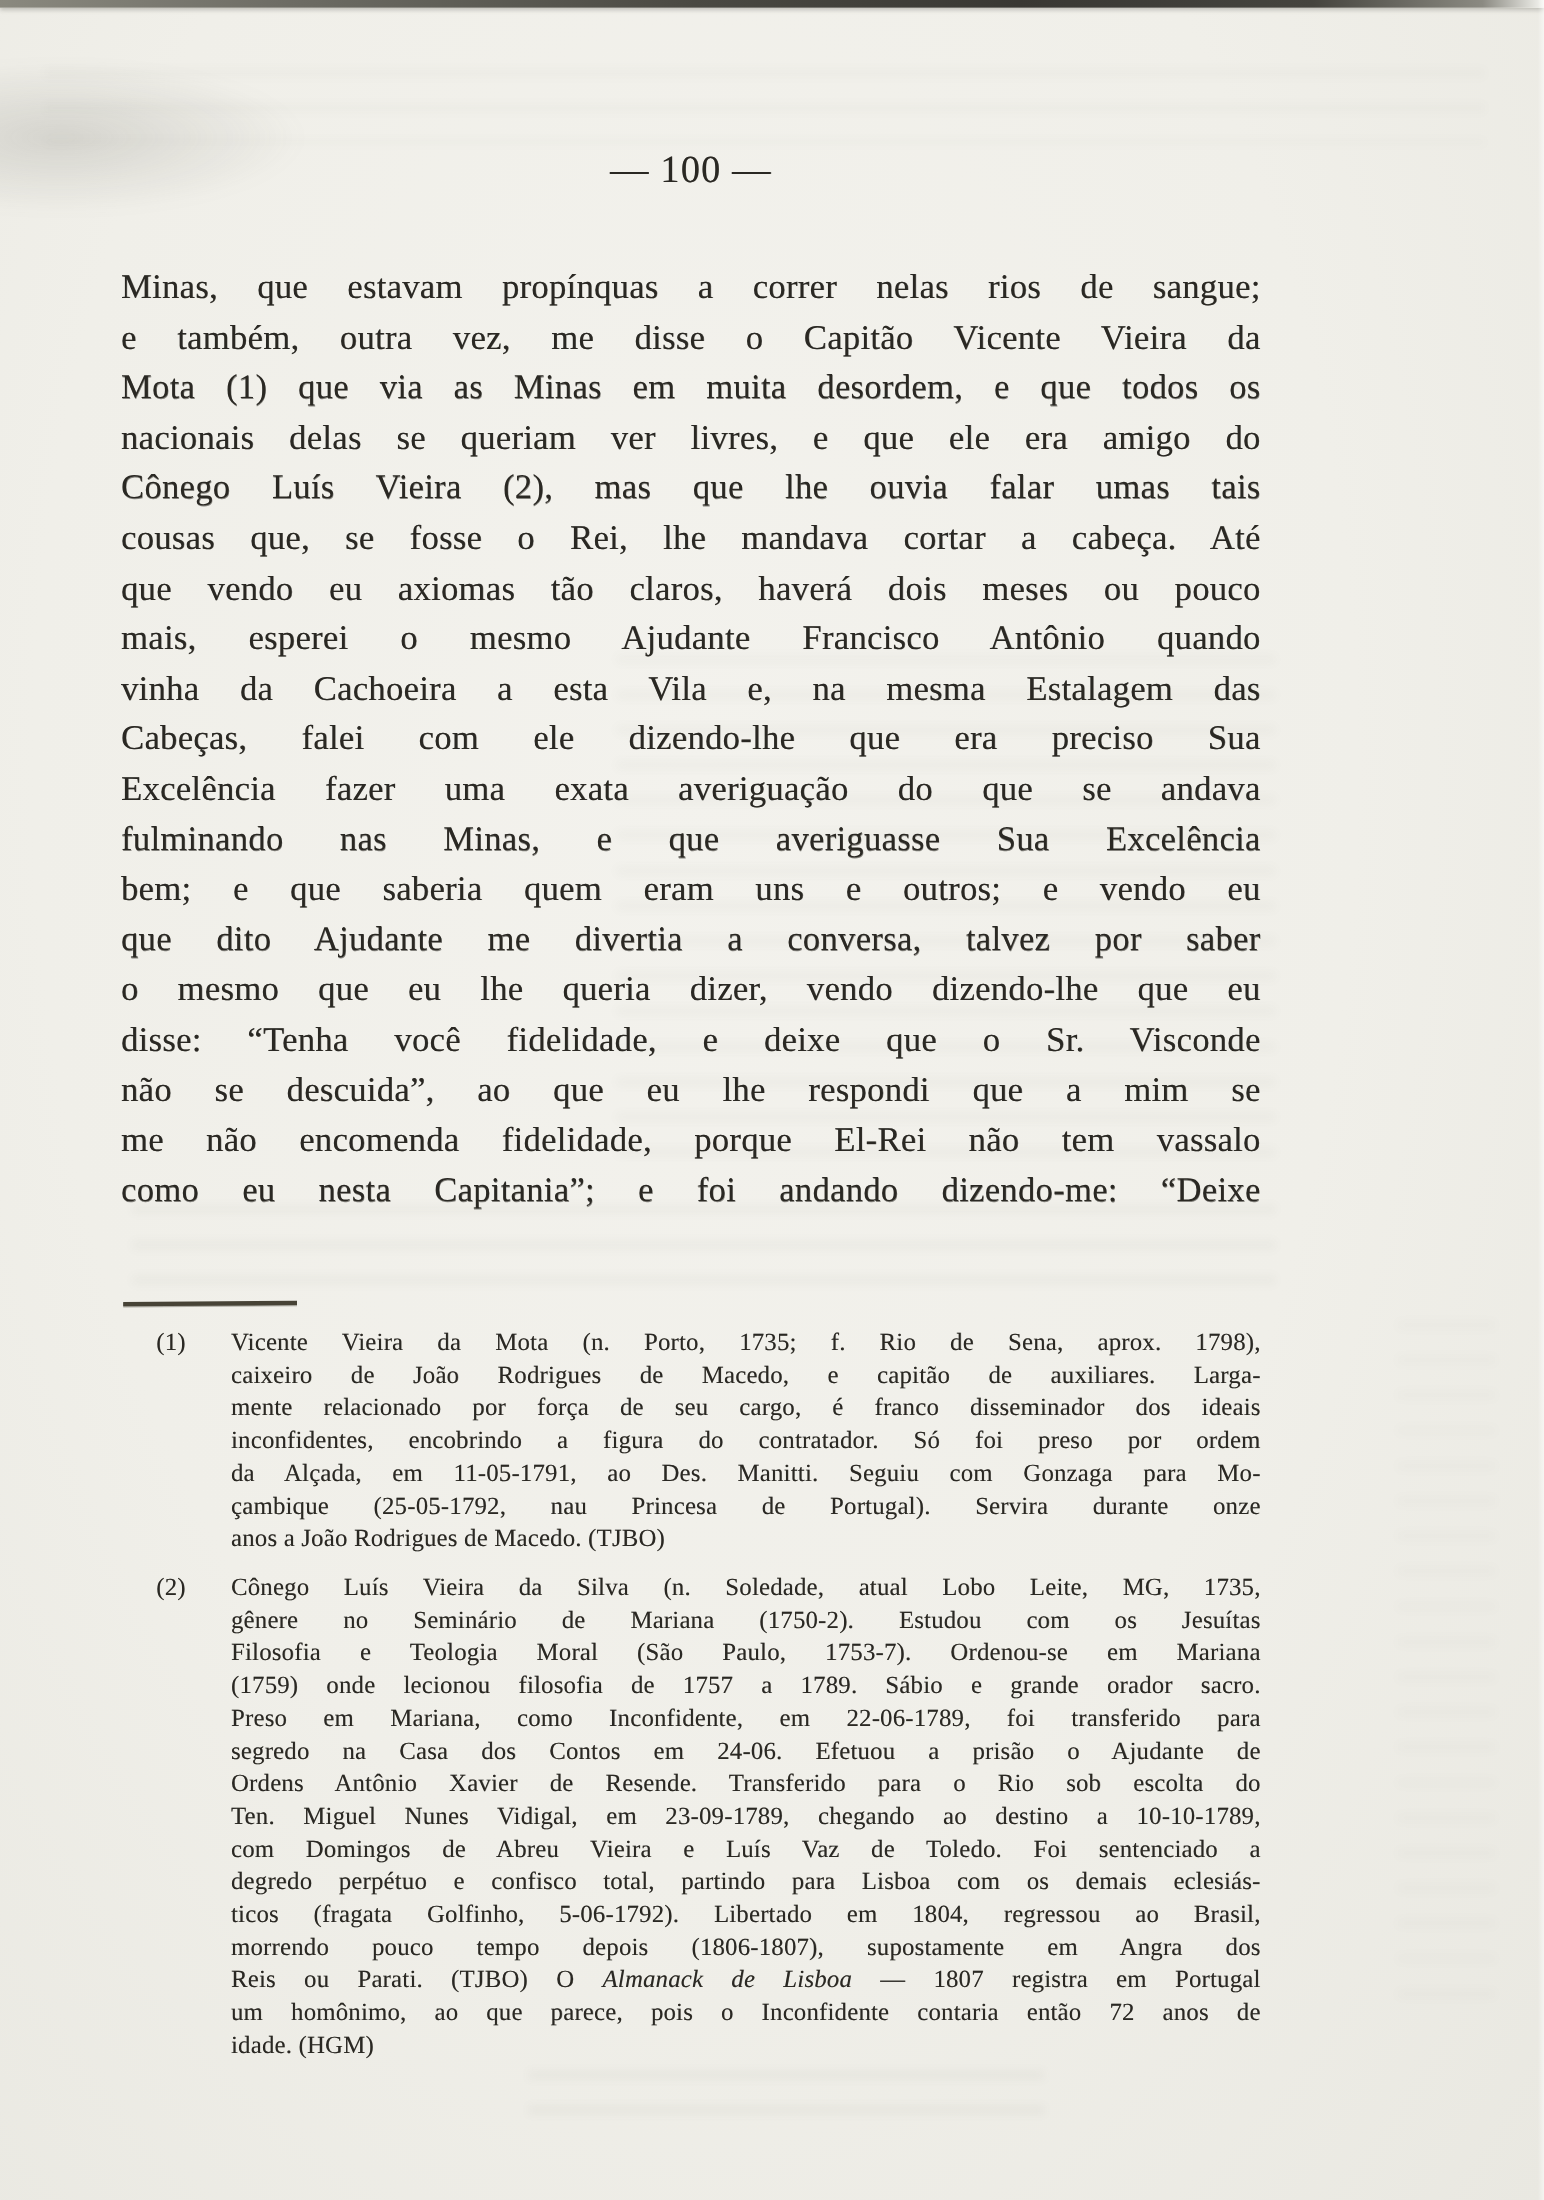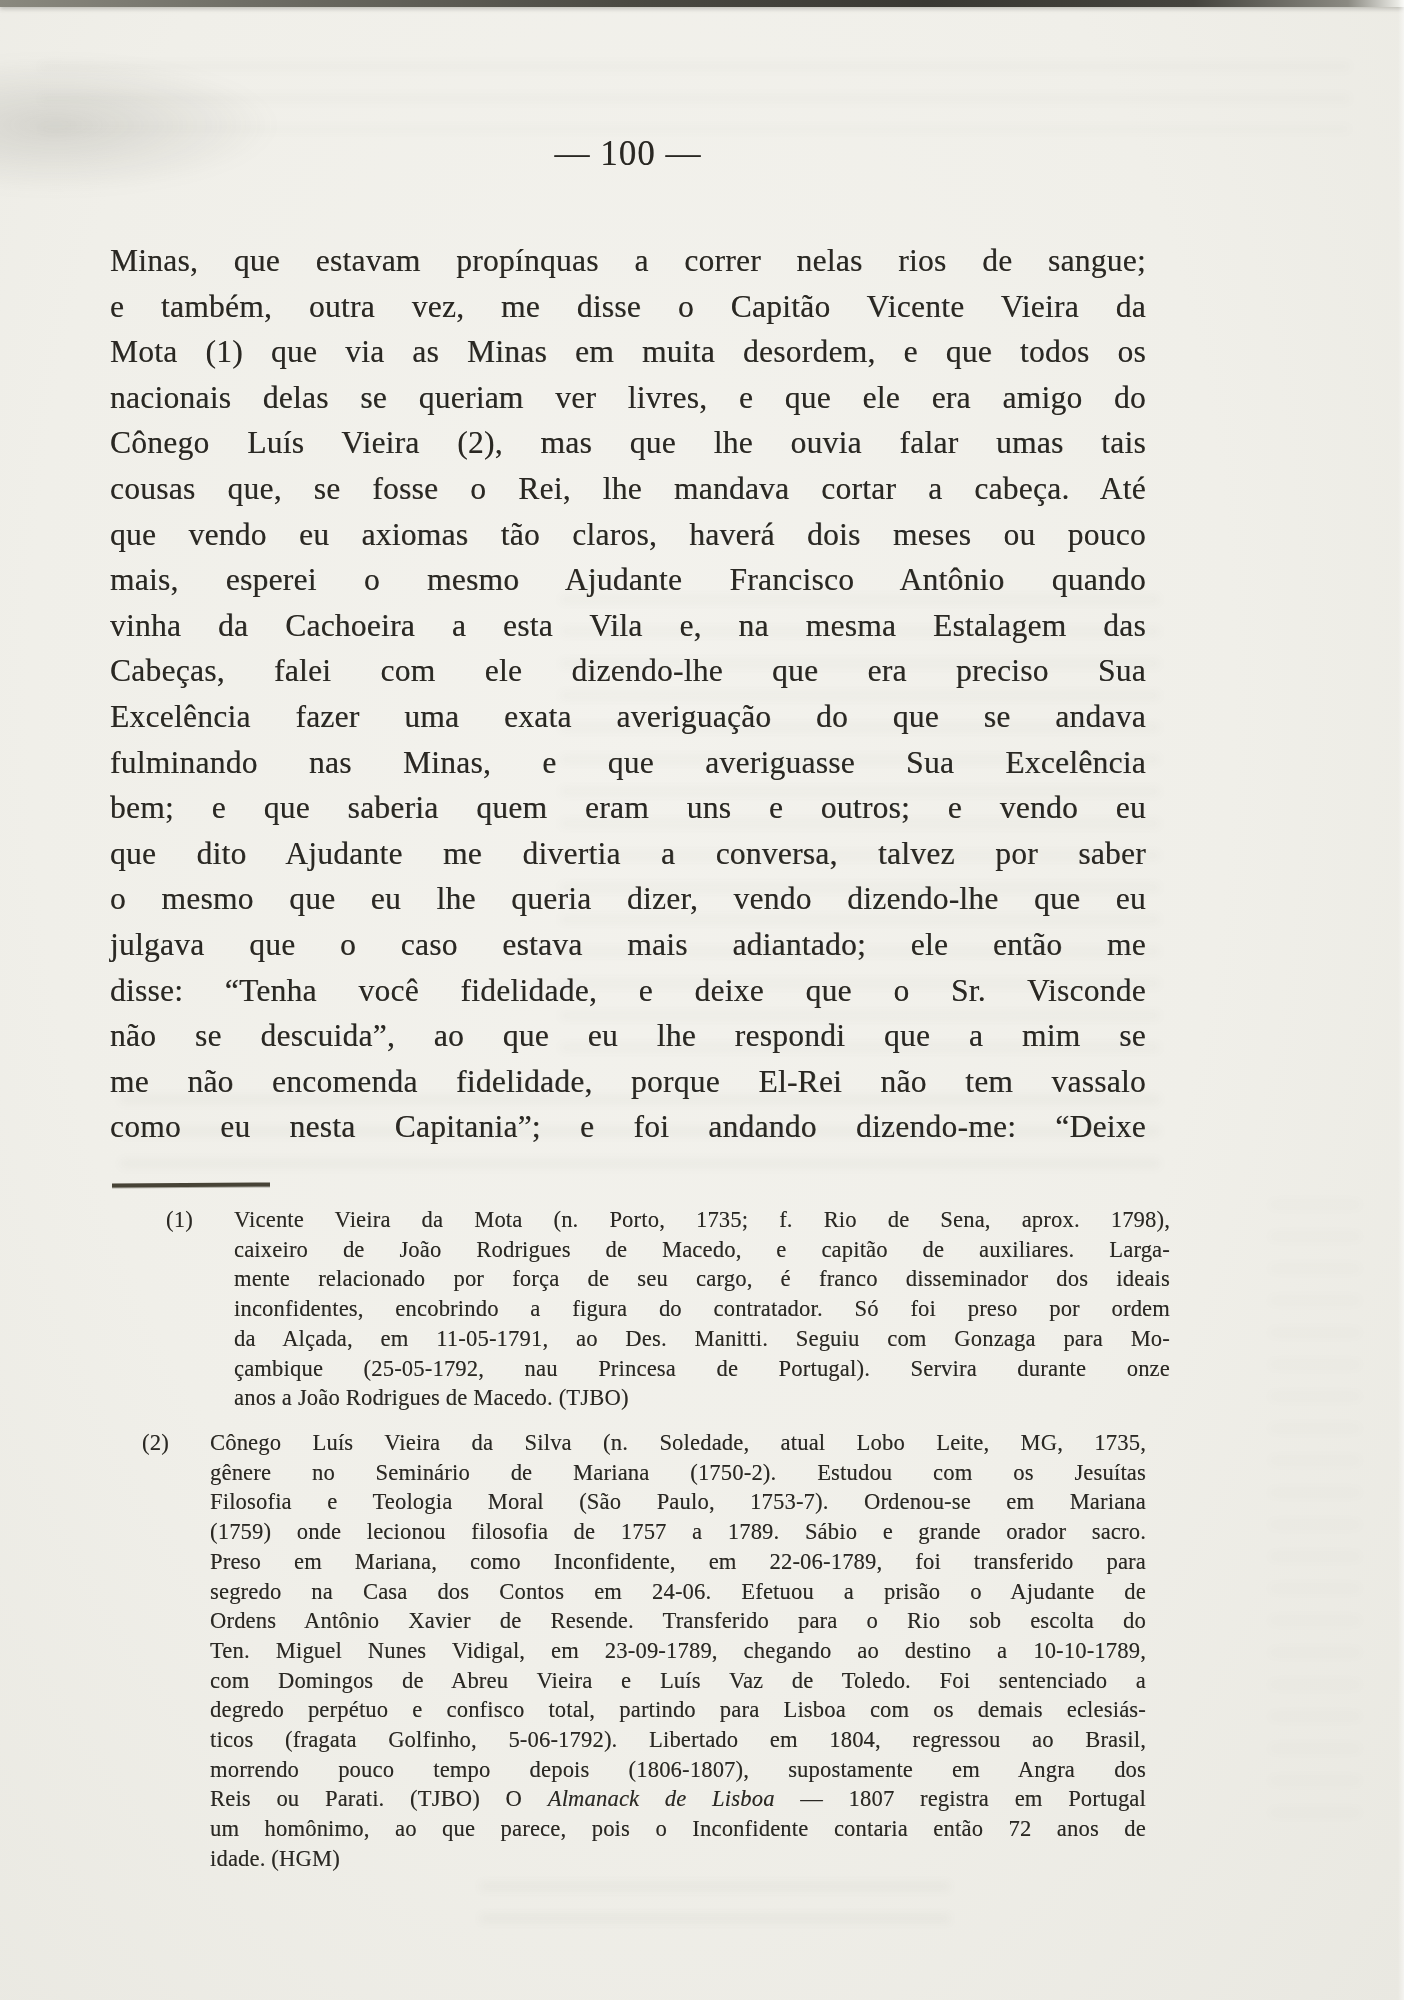--- a/index.html
+++ b/index.html
@@ -64,21 +64,21 @@
     transform:rotate(-.4deg);
     box-shadow:0 1px 0 rgba(71,67,54,.4);
   }
 
   .footnote{
     position:absolute;left:142px;width:1004px;
     font-size:22.5px;line-height:29.7px;
     letter-spacing:.2px;
     text-shadow:.25px .25px 0 rgba(48,46,40,.45);
   }
-  .footnote.fn1{top:1205px;margin-left:24px;}
+  .footnote.fn1{top:1205px;}
   .footnote.fn2{top:1428px;}
   .fline{text-align:justify;text-align-last:justify;}
   .fline.cont{padding-left:68px;}
   .fline.last{text-align-last:left;}
   .fn-marker{display:inline-block;width:68px;}
   .it{font-style:italic;}
 </style>
 </head>
 <body>
 
@@ -103,21 +103,20 @@
       <div class="bline">cousas que, se fosse o Rei, lhe mandava cortar a cabeça.  Até</div>
       <div class="bline">que vendo eu axiomas tão claros, haverá dois meses ou pouco</div>
       <div class="bline">mais, esperei o mesmo Ajudante Francisco Antônio quando</div>
       <div class="bline">vinha da Cachoeira a esta Vila e, na mesma Estalagem das</div>
       <div class="bline">Cabeças, falei com ele dizendo-lhe que era preciso Sua</div>
       <div class="bline">Excelência fazer uma exata averiguação do que se andava</div>
       <div class="bline">fulminando nas Minas, e que averiguasse Sua Excelência</div>
       <div class="bline">bem; e que saberia quem eram uns e outros; e vendo eu</div>
       <div class="bline">que dito Ajudante me divertia a conversa, talvez por saber</div>
       <div class="bline">o mesmo que eu lhe queria dizer, vendo dizendo-lhe que eu</div>
-      <div class="bline">julgava que o caso estava mais adiantado; ele então me</div>
       <div class="bline">disse: “Tenha você fidelidade, e deixe que o Sr. Visconde</div>
       <div class="bline">não se descuida”, ao que eu lhe respondi que a mim se</div>
       <div class="bline">me não encomenda fidelidade, porque El-Rei não tem vassalo</div>
       <div class="bline">como eu nesta Capitania”; e foi andando dizendo-me: “Deixe</div>
     </div>
 
   <div class="fn-separator"></div>
 
   <div class="footnote fn1">
       <div class="fline first"><span class="fn-marker">(1)</span><span>Vicente Vieira da Mota (n. Porto, 1735; f. Rio de Sena, aprox. 1798),</span></div>

